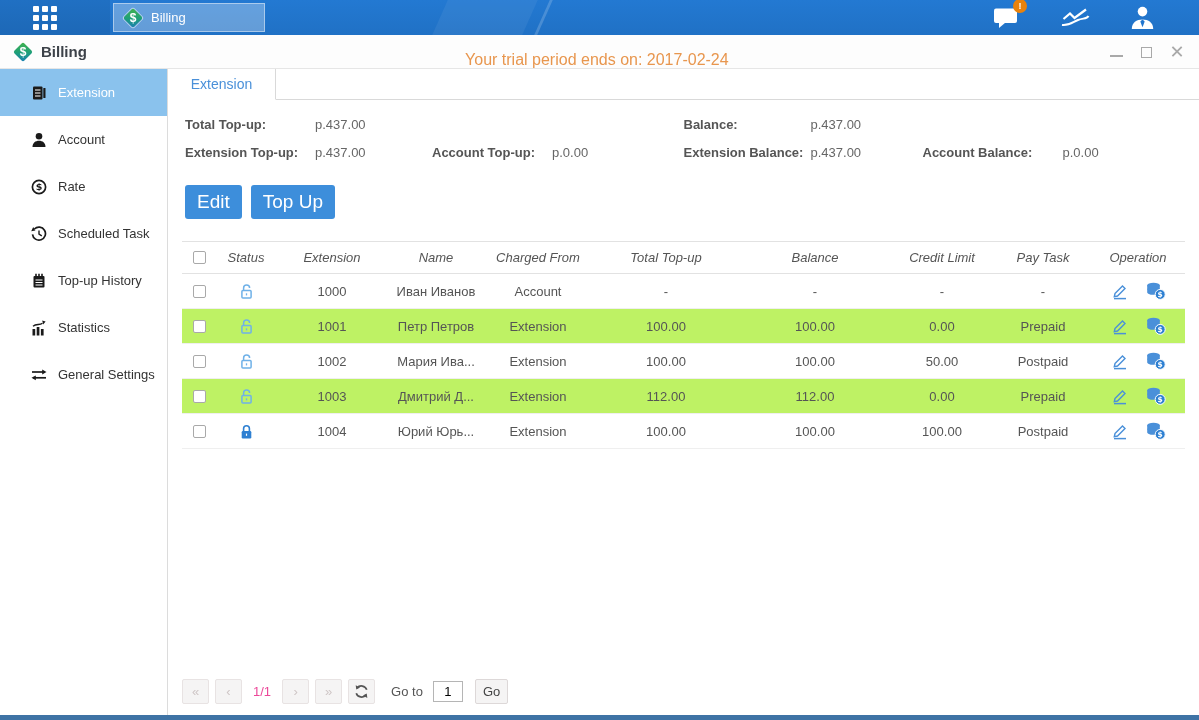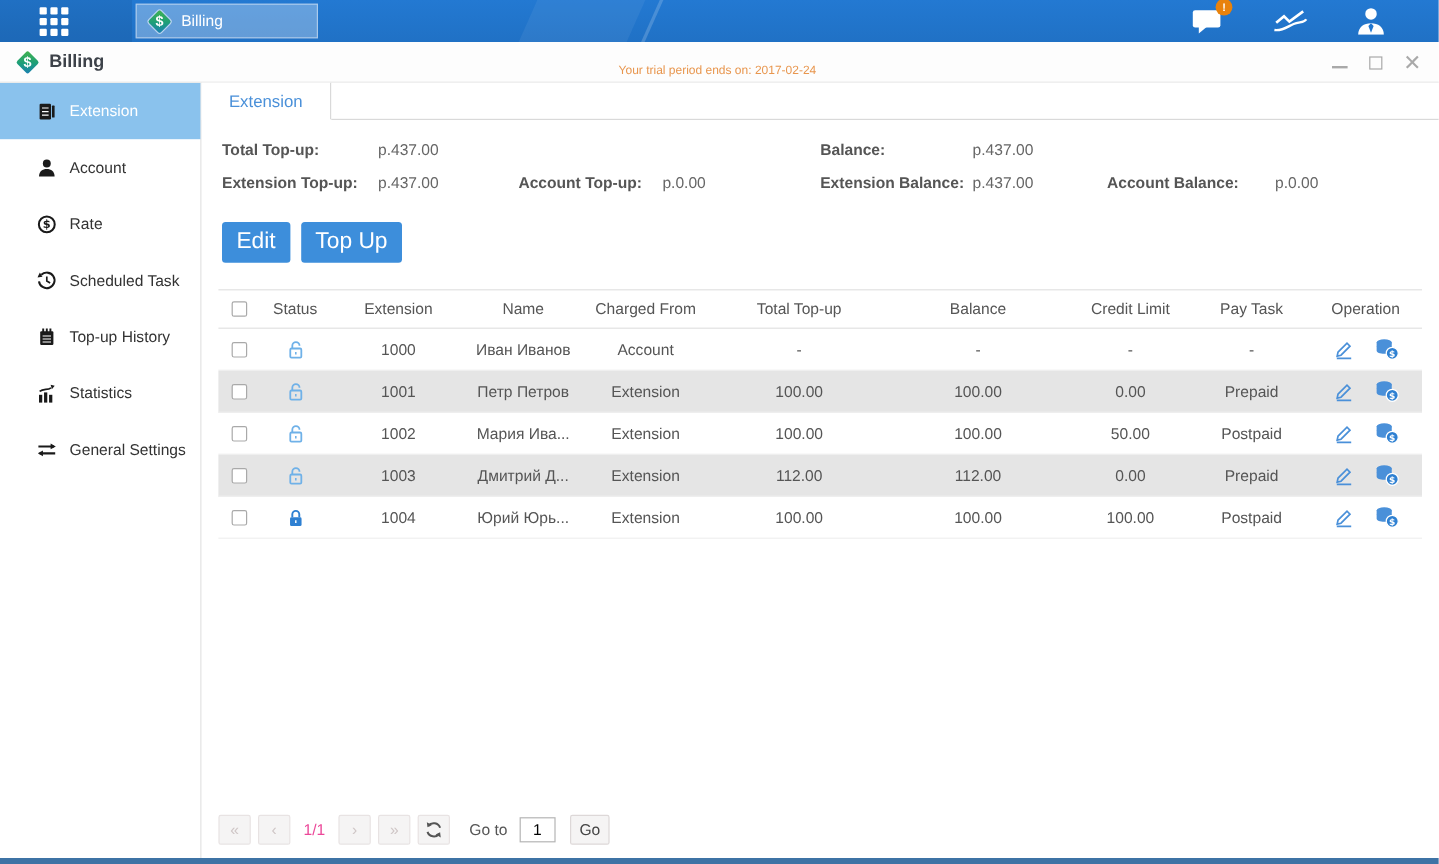--- a/index.html
+++ b/index.html
@@ -35,21 +35,21 @@
   .badge { position:absolute; right:-7px; top:-7px; width:14px; height:14px;
     background:#e8820c; border-radius:50%; color:#fff; font-size:9px; font-weight:bold;
     display:flex; align-items:center; justify-content:center; }
 
   
   .titlebar { position:relative; height:34px; background:#fdfdfd;
     border-bottom:1px solid #e6e6e6; display:flex; align-items:center; }
   .titlebar .app-ic { margin-left:13px; }
   .titlebar .title { margin-left:8px; font-size:15px; font-weight:bold; color:#3d4249; }
   .trial { position:absolute; left:50%; transform:translateX(-51%);
-    color:#e8964e; font-size:10px;margin-top:16px; }
+    color:#e8964e; font-size:16px;margin-top:16px; }
   .win-controls { position:absolute; right:14px; top:0; height:34px;
     display:flex; align-items:center; gap:15px; color:#a9a9a9; }
   .wc { cursor:pointer; display:flex; align-items:center; justify-content:center;
     width:16px; height:16px; font-size:16px; }
   .wc-min { border-bottom:2px solid #a9a9a9; width:13px; height:9px; }
   .wc-max { width:11px; height:11px; border:1.5px solid #a9a9a9; }
   .wc-close { font-size:18px; line-height:11px; }
 
   
   .app-body { display:flex; height:646px; }
@@ -78,24 +78,24 @@
 
   
   .btn-row { margin:25px 17px 0; display:flex; gap:9px; }
   .btn { background:#3d8edb; color:#fff; font-size:19px; border:none; border-radius:3px;
     padding:6px 12px; cursor:pointer; }
 
   
   .tbl { margin:22px 14px 0; }
   .thead { display:flex; align-items:center; height:33px;
     border-top:1px solid #e2e2e2; border-bottom:1px solid #e2e2e2;
-    color:#555; font-size:13px; }
+    color:#555; font-size:13px;font-style:italic; }
   .trow { display:flex; align-items:center; height:35px; border-bottom:1px solid #efefef;
     color:#555; font-size:13px; }
-  .trow.alt { background:#e5e5e5; }
+  .trow.alt { background:#bef264; }
   .cell { text-align:center; overflow:hidden; white-space:nowrap; text-overflow:ellipsis; }
   .c-check { width:34px; display:flex; justify-content:center; }
   .c-status { width:60px; display:flex; justify-content:center; align-items:center; }
   .c-ext { width:112px; } .c-name { width:96px; } .c-charged { width:108px; }
   .c-topup { width:148px; } .c-balance { width:150px; } .c-credit { width:104px; }
   .c-paytype { width:98px; }
   .c-op { width:92px; display:flex; justify-content:center; gap:17px; align-items:center; }
   .checkbox { width:13px; height:13px; border:1px solid #a9a9a9; border-radius:2px;
     background:#fff; display:inline-block; cursor:pointer; }
   .opic { cursor:pointer; display:flex; align-items:center; }

